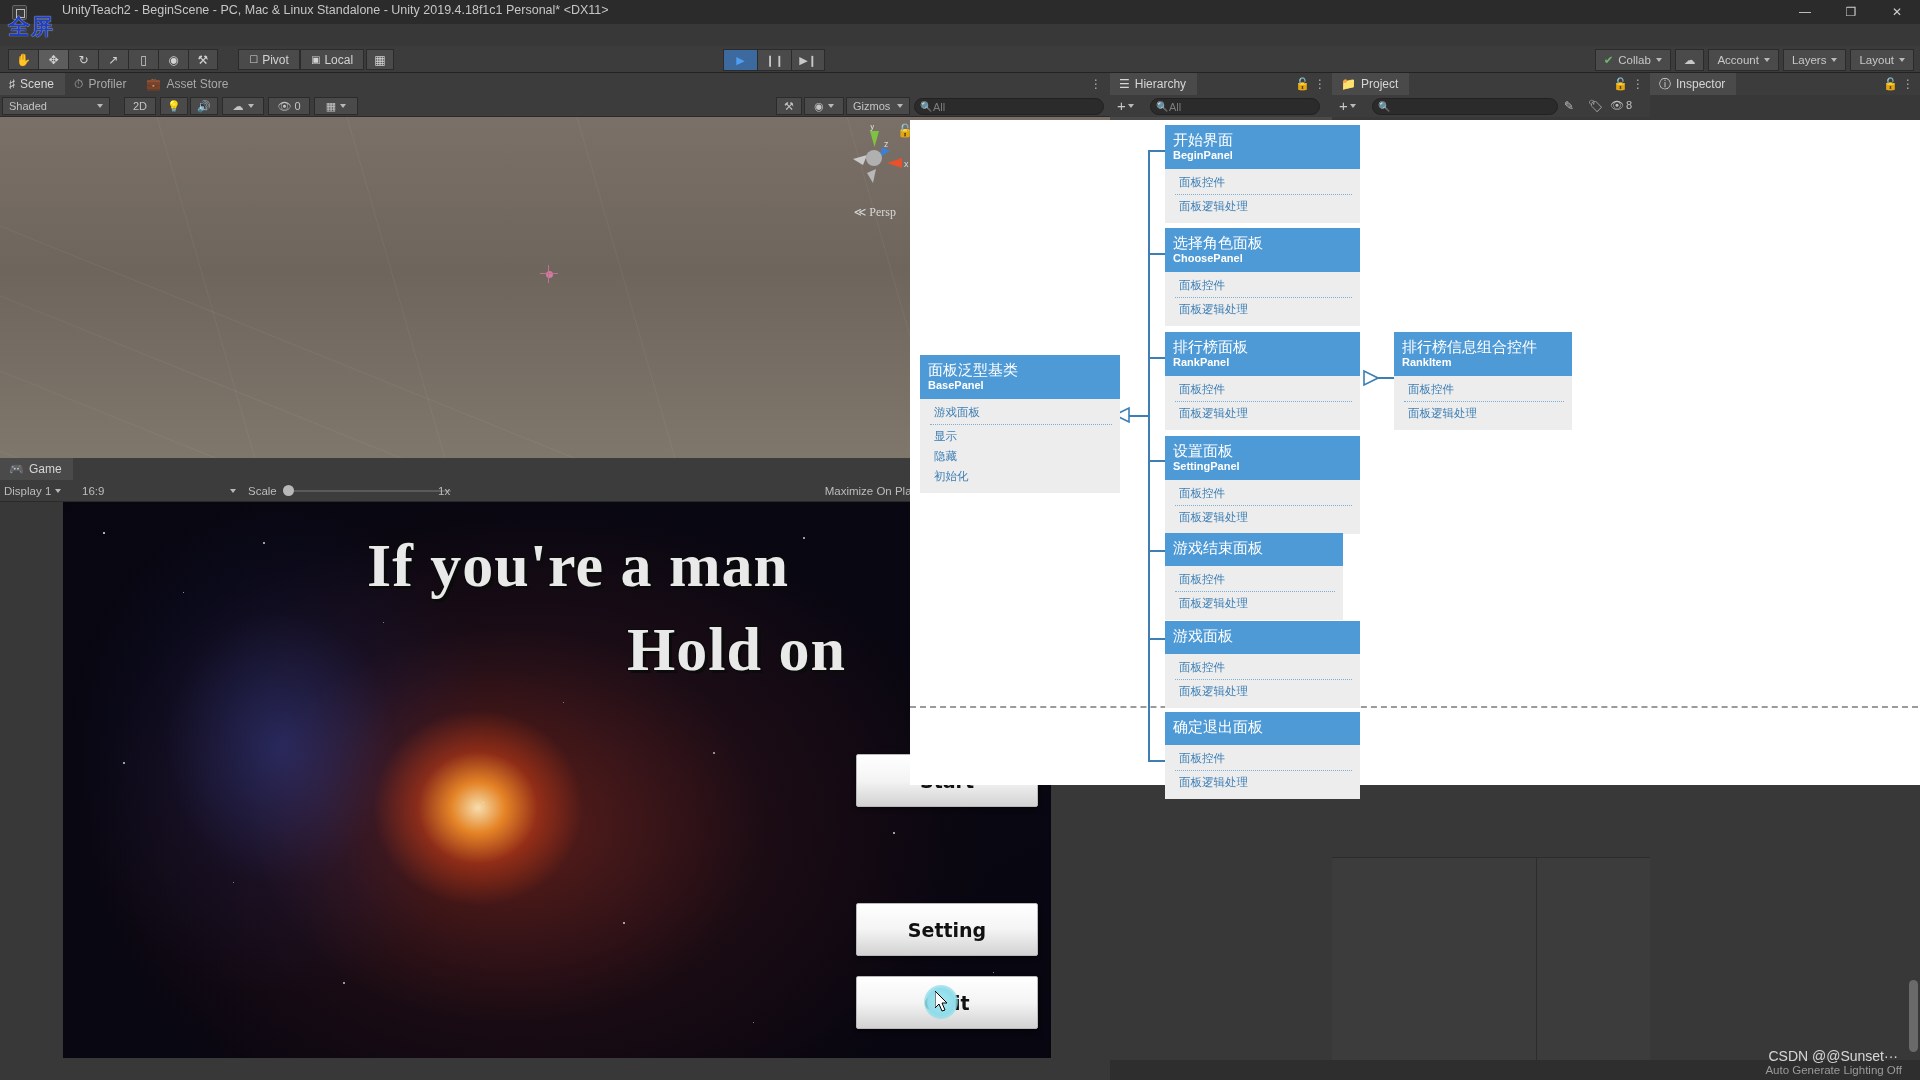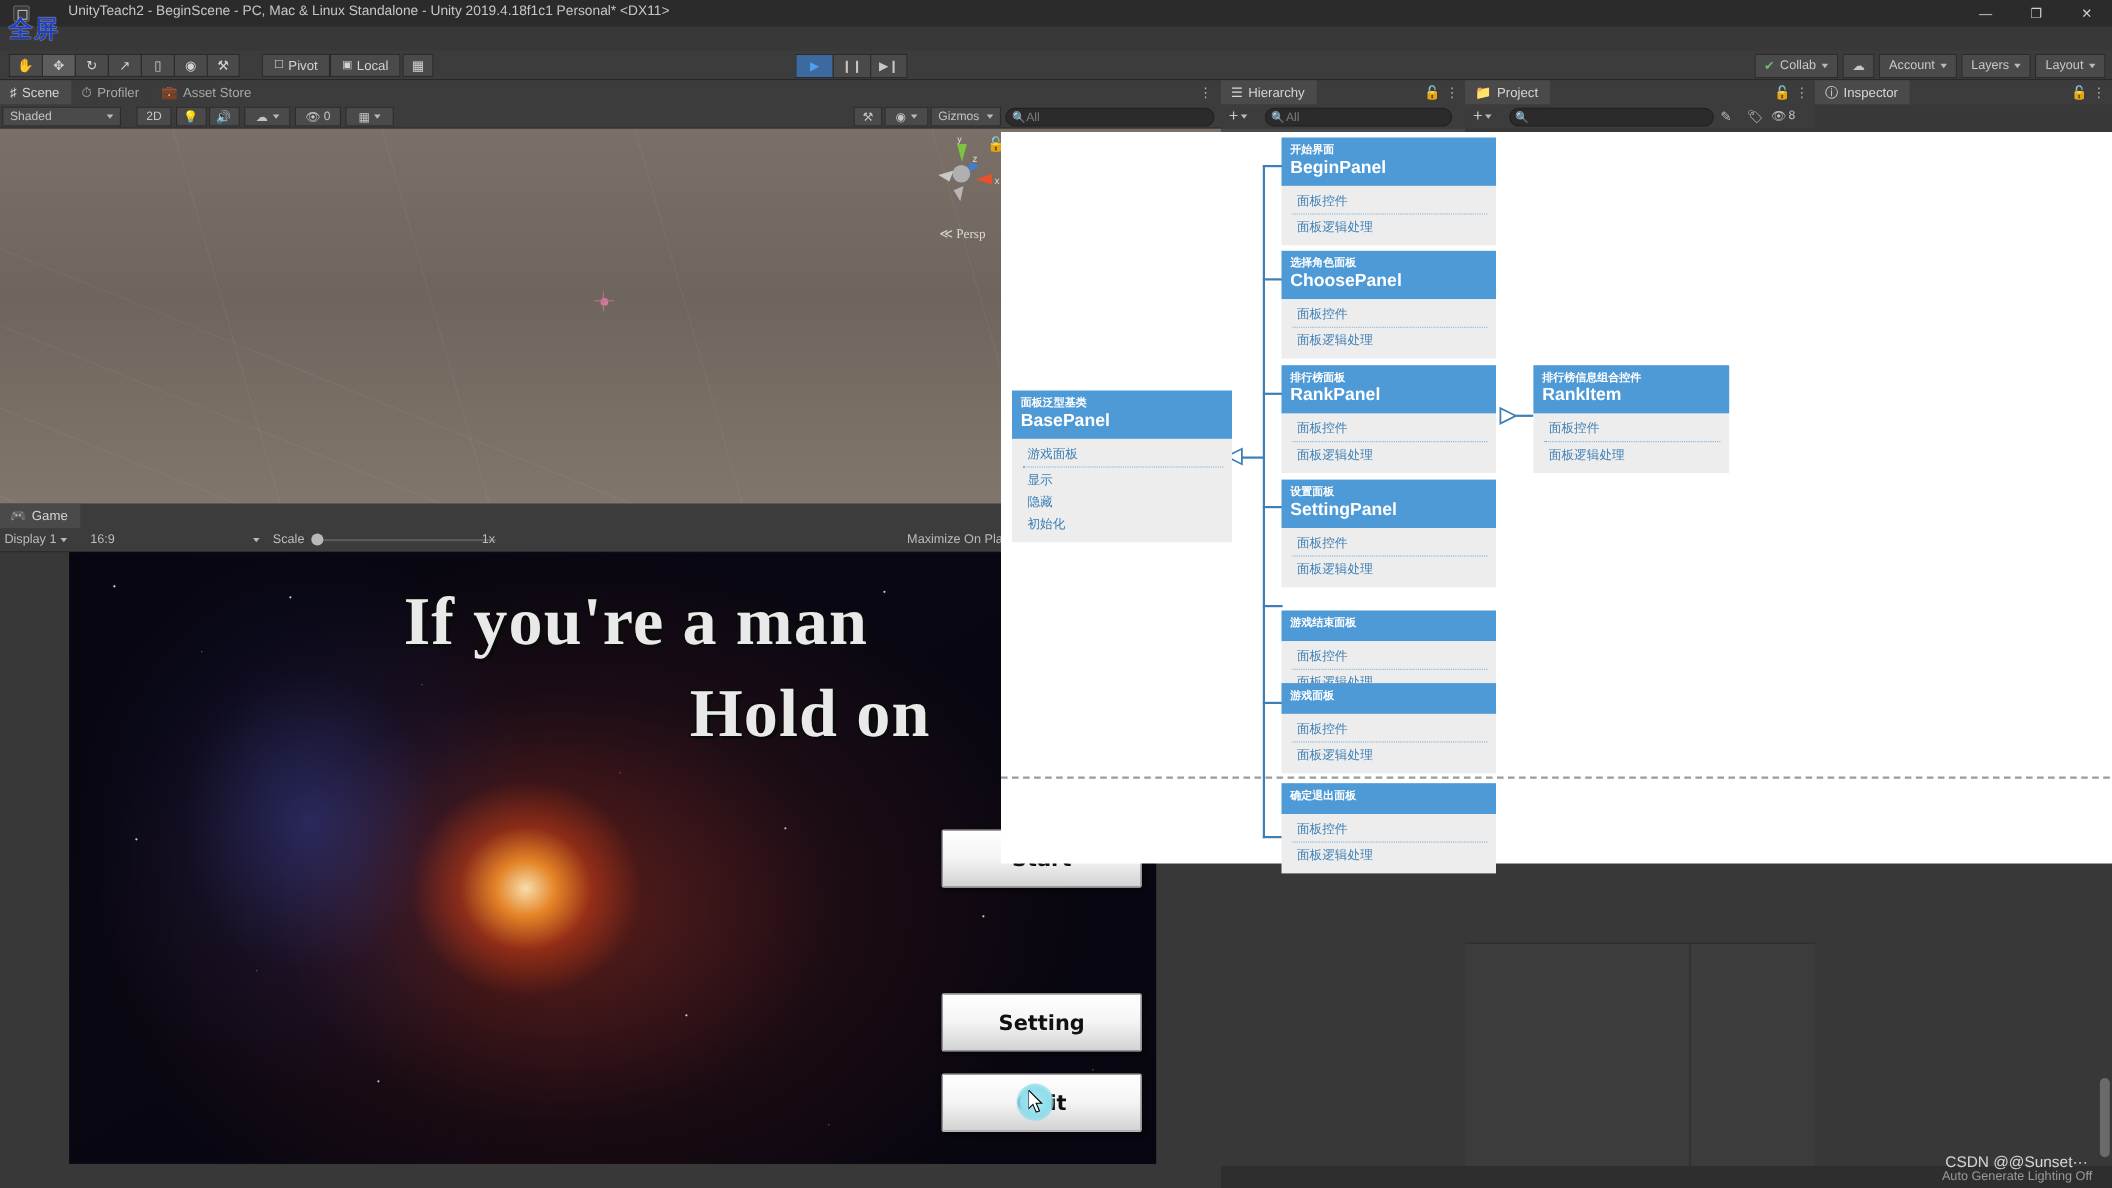--- a/index.html
+++ b/index.html
@@ -125,22 +125,22 @@
   .statusbar{ position:absolute; left:1110px; bottom:0; width:810px; height:20px; background:#2e2e2e;
               color:#9a9a9a; font-size:11.5px; display:flex; align-items:center; justify-content:flex-end; padding-right:18px;}
   .watermark{ position:absolute; right:22px; bottom:16px; color:#e3e3e3; font-size:14px; opacity:.92;}
   .scrollv{ position:absolute; right:2px; width:9px; background:#4f4f4f; border-radius:5px;}
 
   
   .diagram{ position:absolute; left:910px; top:120px; width:1010px; height:665px;
             background:#ffffff; z-index:30; }
   .dbox{ position:absolute; }
   .dbox .hd{ background:#4e9ad6; color:#ffffff; padding:6px 8px 7px 8px; line-height:1.15;}
-  .dbox .hd .cn{ font-size:10px; display:block;font-weight:bold; }
-  .dbox .hd .en{ font-size:16px; font-weight:bold; display:block; margin-top:1px;}
+  .dbox .hd .cn{ font-size:15px; display:block; }
+  .dbox .hd .en{ font-size:11px; font-weight:bold; display:block; margin-top:1px;}
   .dbox .bd{ background:#ededed; padding:4px 8px 6px 10px; }
   .dbox .bd .sec{ color:#3d7fb5; font-size:11.5px; padding:2px 0 3px 4px; }
   .dbox .bd .div{ border-top:1px dotted #7fb0d4; margin:1px 0 2px 0;}
   .dline{ position:absolute; background:#3d7fb5; }
   .dashline{ position:absolute; border-top:2px dashed #9b9b9b; }
 </style>
 </head>
 <body>
 
 <div id="root">
@@ -524,21 +524,21 @@
         <span class="cn">设置面板</span>
         <span class="en">SettingPanel</span>
       </div>
       <div class="bd">
         <div class="sec">面板控件</div>
         <div class="div"></div>
         <div class="sec">面板逻辑处理</div>
       </div>
     </div>
 
-    <div class="dbox" style="left:255px; top:435px; width:195px;">
+    <div class="dbox" style="left:255px; top:413px; width:178px;">
       <div class="hd" style="padding-bottom:10px;">
         <span class="cn">游戏结束面板</span>
       </div>
       <div class="bd">
         <div class="sec">面板控件</div>
         <div class="div"></div>
         <div class="sec">面板逻辑处理</div>
       </div>
     </div>
 

